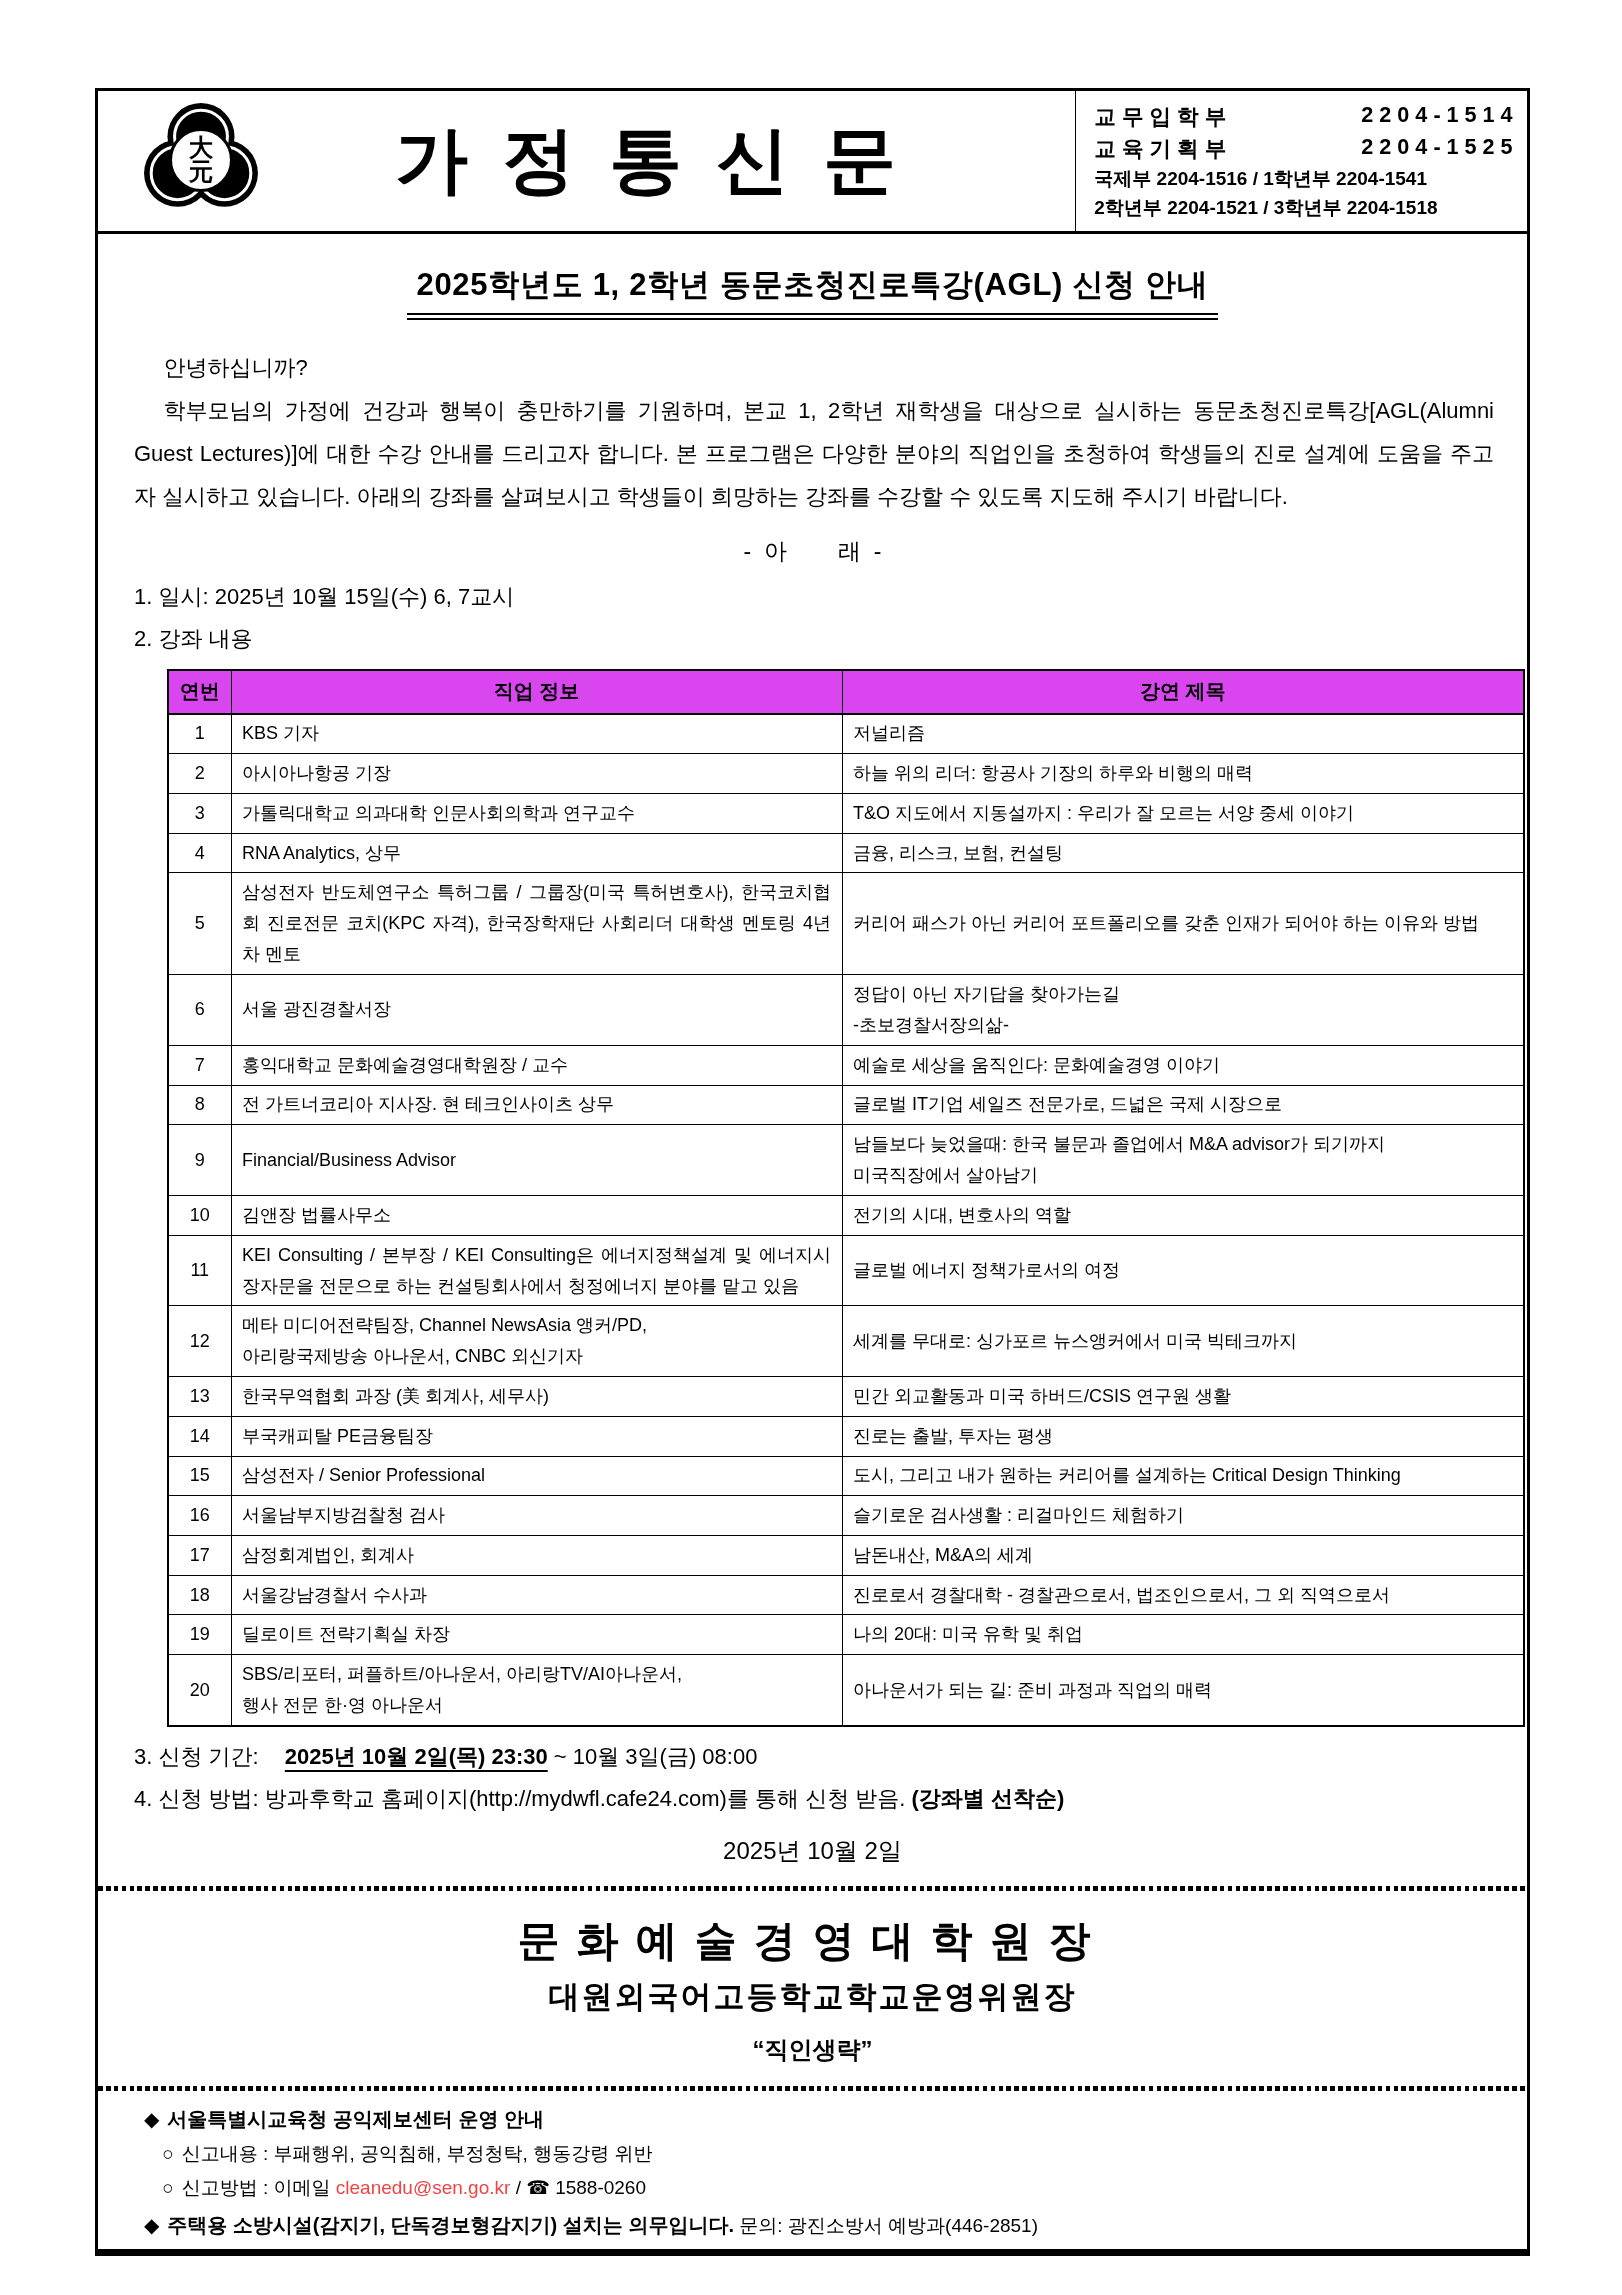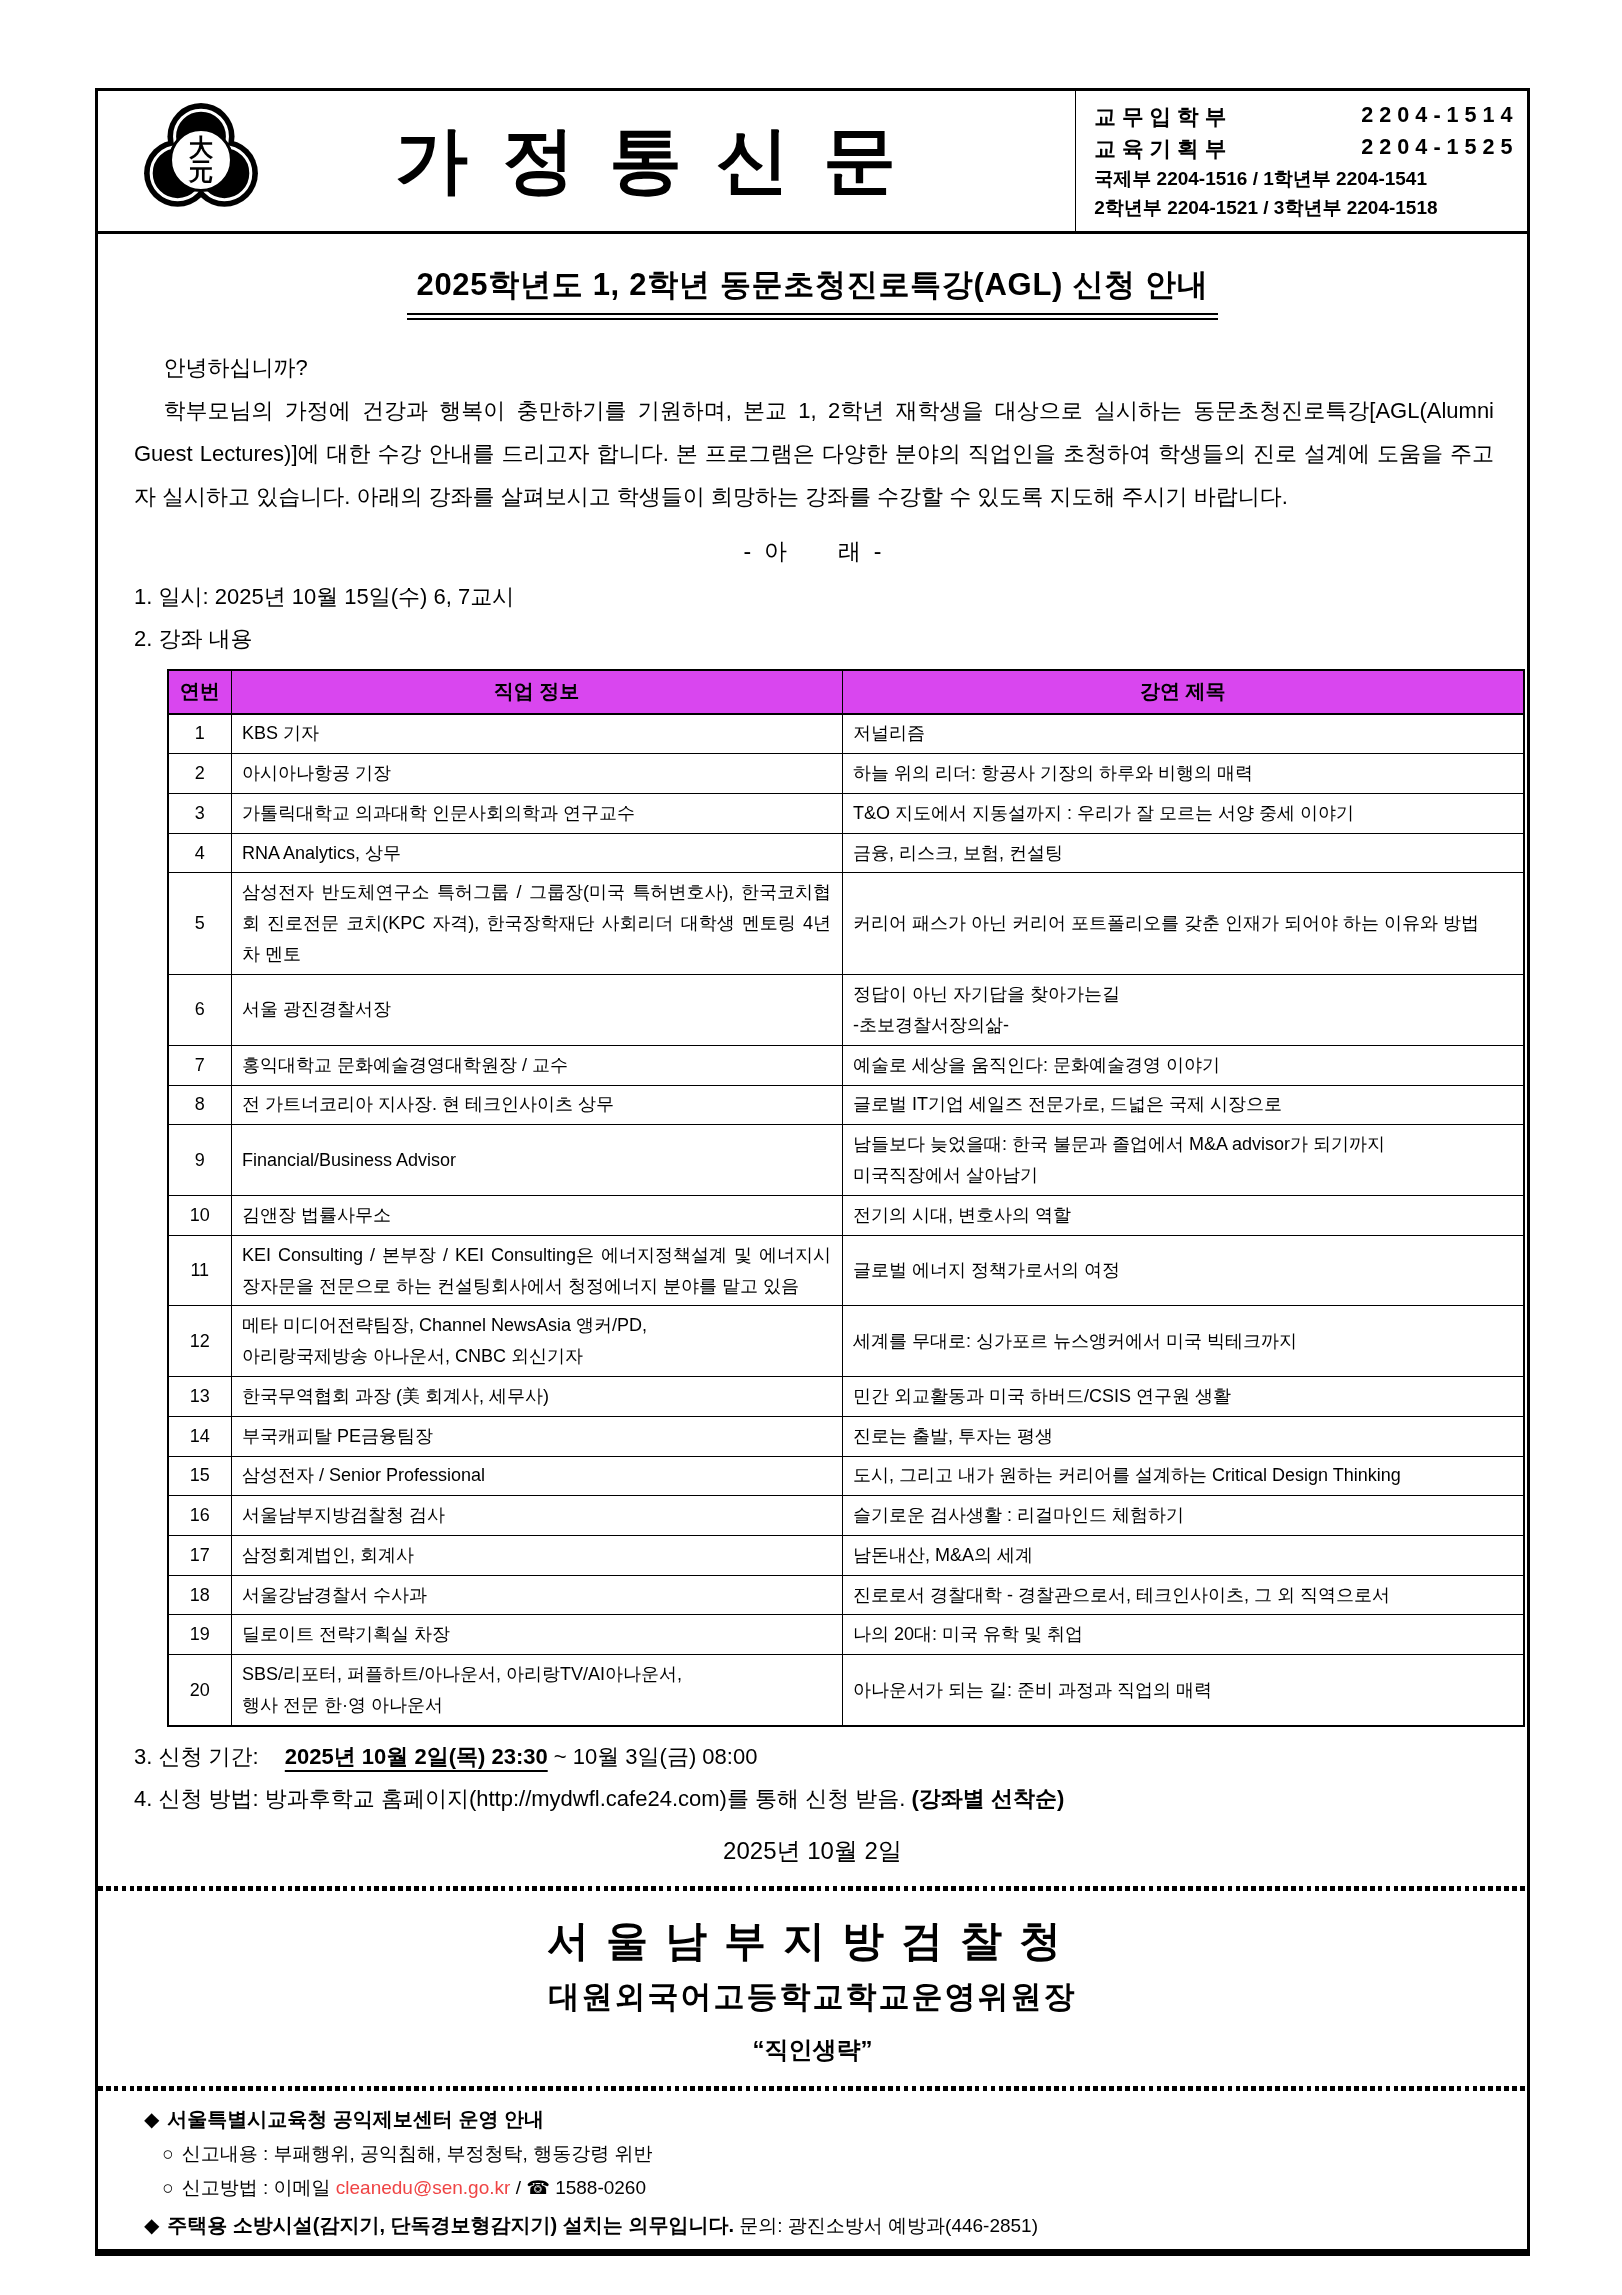--- a/index.html
+++ b/index.html
@@ -207,21 +207,21 @@
           <td class="c-title">슬기로운 검사생활 : 리걸마인드 체험하기</td>
         </tr>
       <tr>
           <td class="c-no">17</td>
           <td class="c-job">삼정회계법인, 회계사</td>
           <td class="c-title">남돈내산, M&amp;A의 세계</td>
         </tr>
       <tr>
           <td class="c-no">18</td>
           <td class="c-job">서울강남경찰서 수사과</td>
-          <td class="c-title">진로로서 경찰대학 - 경찰관으로서, 테크인사이츠, 그 외 직역으로서</td>
+          <td class="c-title">진로로서 경찰대학 - 경찰관으로서, 법조인으로서, 그 외 직역으로서</td>
         </tr>
       <tr>
           <td class="c-no">19</td>
           <td class="c-job">딜로이트 전략기획실 차장</td>
           <td class="c-title">나의 20대: 미국 유학 및 취업</td>
         </tr>
       <tr>
           <td class="c-no">20</td>
           <td class="c-job">SBS/리포터, 퍼플하트/아나운서, 아리랑TV/AI아나운서,
 행사 전문 한·영 아나운서</td>
@@ -232,21 +232,21 @@
 
   <div class="items">
     <div class="item"><span>3. 신청 기간: </span><span class="bold-underline">2025년 10월 2일(목) 23:30</span><span> ~ 10월 3일(금) 08:00</span></div>
     <div class="item"><span>4. 신청 방법: 방과후학교 홈페이지(</span><span>http://mydwfl.cafe24.com</span><span>)를 통해 신청 받음. </span><span class="bold">(강좌별 선착순)</span></div>
   </div>
 
   <div class="sign-date">2025년 10월 2일</div>
 
   <div class="dotted"></div>
 
-  <div class="sig-principal">서울남부지방검찰청</div>
+  <div class="sig-principal">문화예술경영대학원장</div>
   <div class="sig-committee">대원외국어고등학교학교운영위원장</div>
   <div class="sig-seal">“직인생략”</div>
 
   <div class="dotted"></div>
 
   <div class="footer">
     <div class="footer-head"><span class="bullet">◆</span><span>서울특별시교육청 공익제보센터 운영 안내</span></div>
     <div class="footer-sub"><span class="bullet">○</span><span>신고내용 : 부패행위, 공익침해, 부정청탁, 행동강령 위반</span></div>
     <div class="footer-sub"><span class="bullet">○</span><span>신고방법 : 이메일 </span><span class="email-link">cleanedu@sen.go.kr</span><span> / ☎ 1588-0260</span></div>
     <div class="footer-last"><span class="lead"><span class="bullet">◆</span><span>주택용 소방시설(감지기, 단독경보형감지기) 설치는 의무입니다.</span></span><span>  문의: 광진소방서 예방과(446-2851)</span></div>

